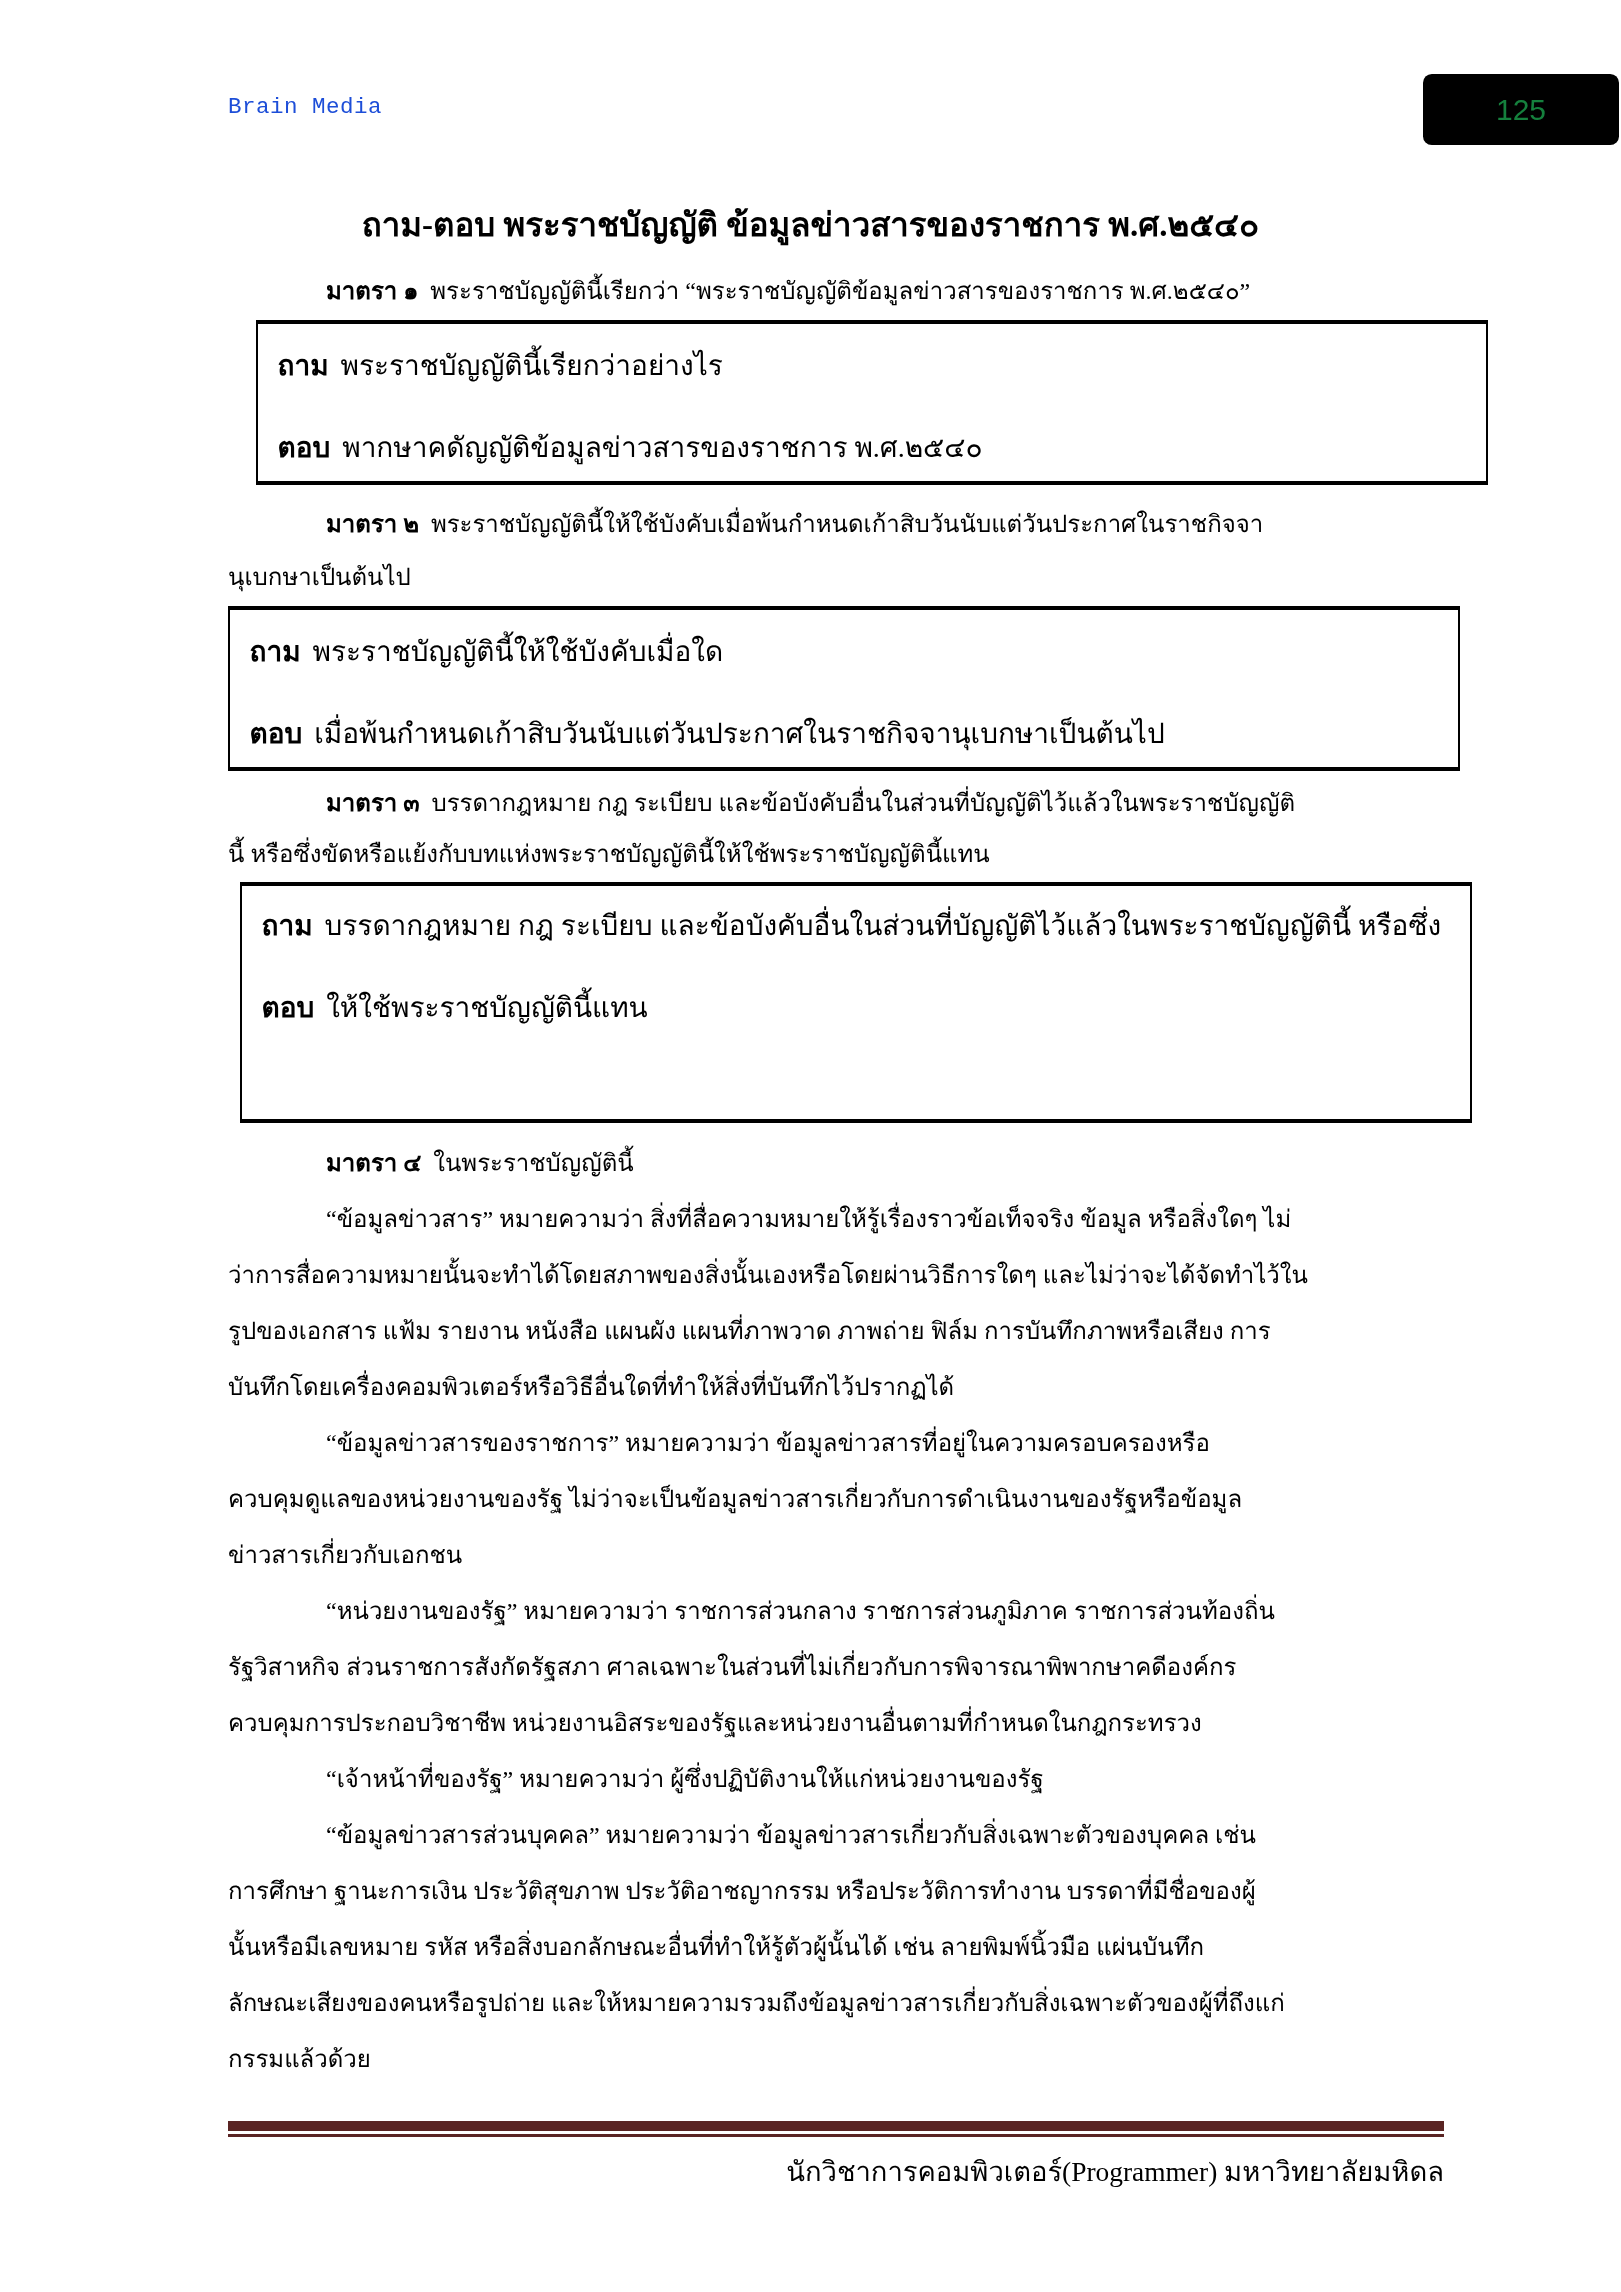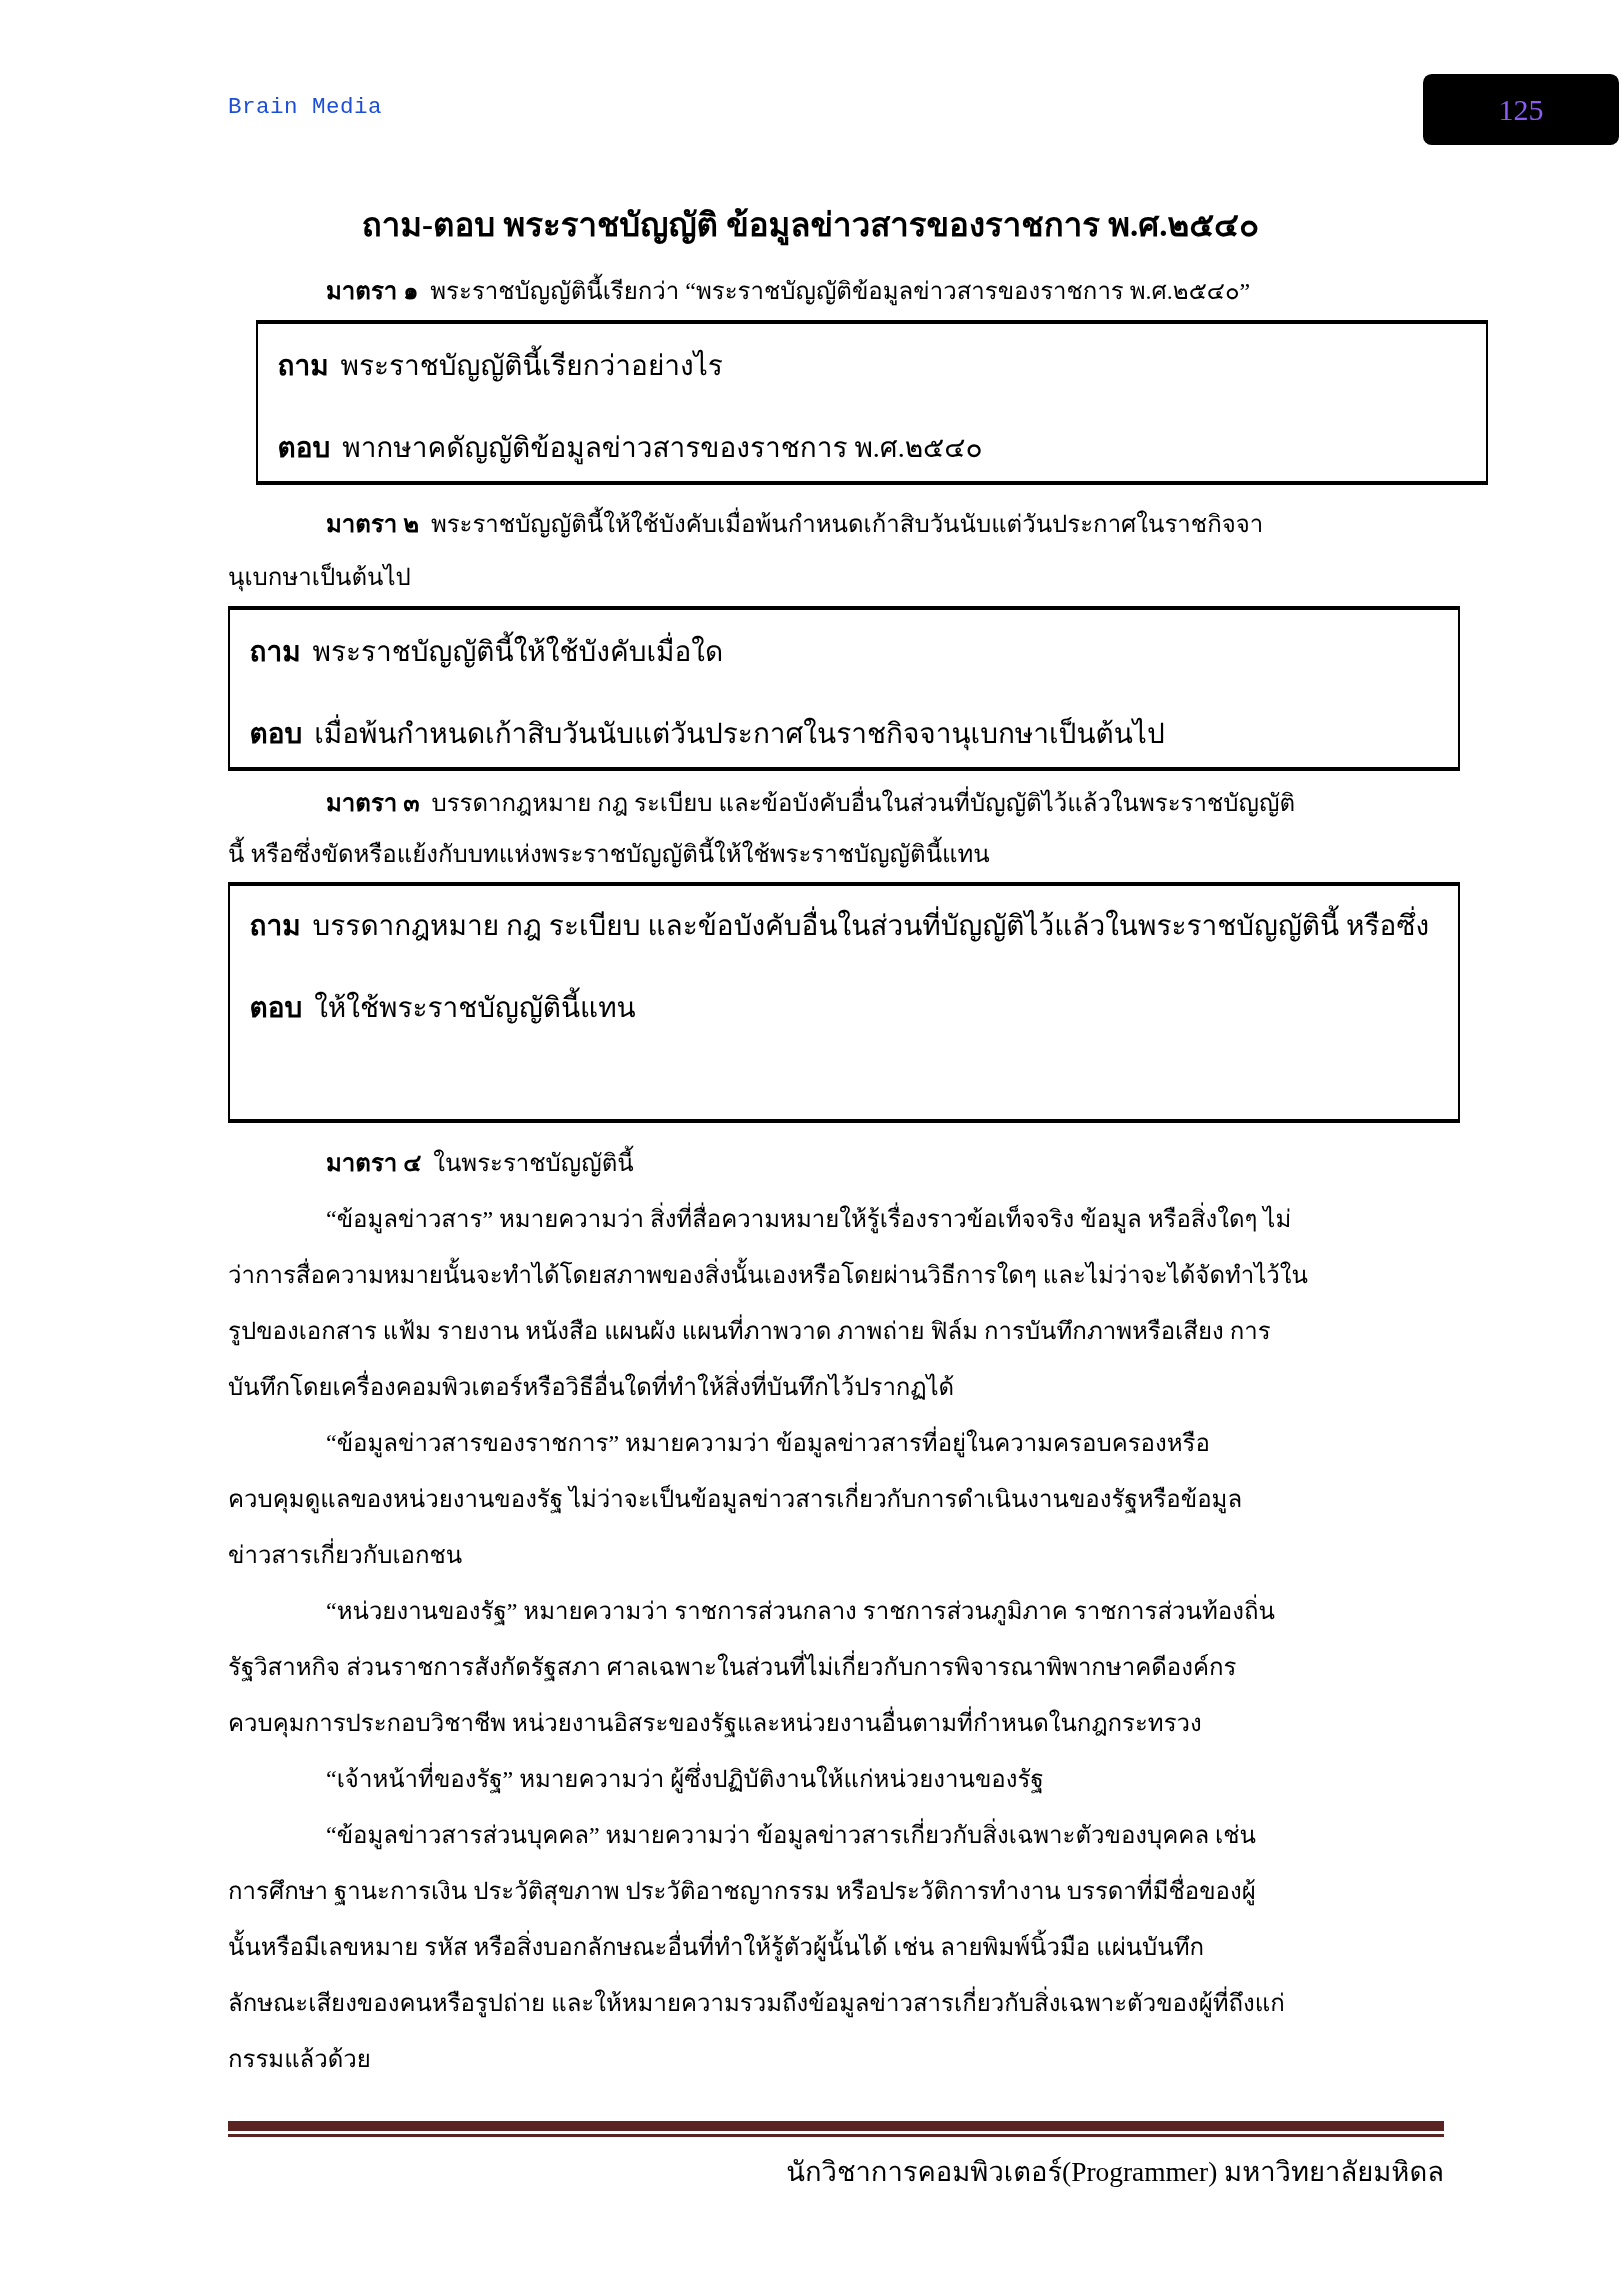--- a/index.html
+++ b/index.html
@@ -17,22 +17,22 @@
     position:absolute;left:228px;top:94px;
     font-family:Liberation Mono, monospace;
     font-size:22.5px;color:#1d4ed8;letter-spacing:0.5px;
   }
   .pagebadge{
     position:absolute;right:2px;top:74px;width:196px;height:71px;
     background:#000;border-radius:8.8px;
     display:flex;align-items:center;justify-content:center;
   }
   .pagebadge span{
-    font-family:Liberation Serif, serif;
-    font-size:30px;color:#8b5cf6;
+    font-family:Liberation Sans, sans-serif;
+    font-size:30px;color:#15803d;
   }
   
   .content{position:absolute;left:228px;width:1232px;top:0;}
   .doc-title{
     position:absolute;left:0;width:100%;top:198px;
     text-align:center;font-weight:bold;font-size:33px;white-space:nowrap;
   }
   .para{position:absolute;left:0;width:100%;font-size:24px;}
   .para .ln{line-height:53px;white-space:nowrap;}
   .indent{padding-left:98px;}
@@ -109,21 +109,21 @@
 
     <div class="para" style="top:778px;">
       <div class="ln indent" style="line-height:51px;">
         <span class="lead">มาตรา ๓</span><span>บรรดากฎหมาย กฎ ระเบียบ และข้อบังคับอื่นในส่วนที่บัญญัติไว้แล้วในพระราชบัญญัติ</span>
       </div>
       <div class="ln" style="line-height:51px;">
         <span>นี้ หรือซึ่งขัดหรือแย้งกับบทแห่งพระราชบัญญัตินี้ให้ใช้พระราชบัญญัตินี้แทน</span>
       </div>
     </div>
 
-    <div class="qabox" style="top:882px;height:241px;padding-top:11.8px;">
+    <div class="qabox" style="top:882px;height:241px;padding-top:11.8px;margin-left:12px;">
       <div class="row">
         <span class="lead">ถาม</span><span>บรรดากฎหมาย กฎ ระเบียบ และข้อบังคับอื่นในส่วนที่บัญญัติไว้แล้วในพระราชบัญญัตินี้ หรือซึ่ง</span>
       </div>
       <div class="gap"></div>
       <div class="row">
         <span class="lead">ตอบ</span><span>ให้ใช้พระราชบัญญัตินี้แทน</span>
       </div>
     </div>
 
     <div class="para p4" style="top:1135px;">

